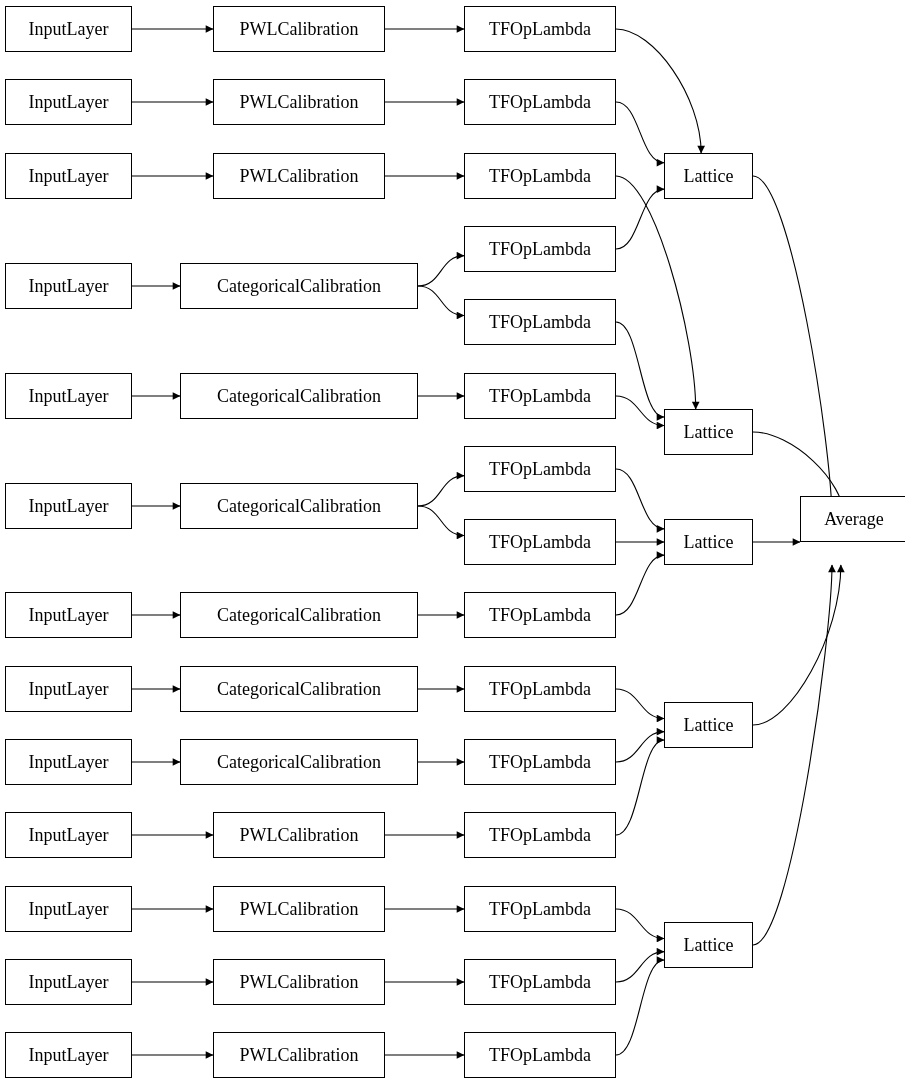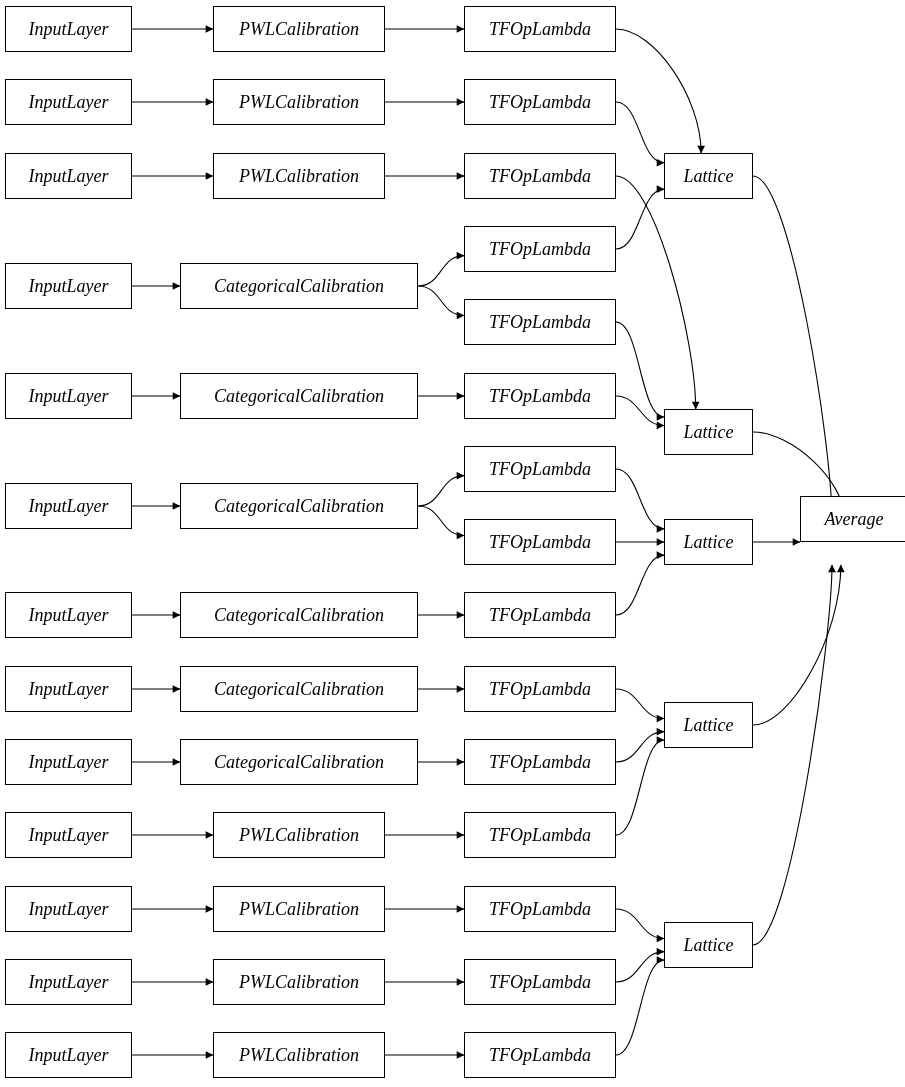--- a/index.html
+++ b/index.html
@@ -6,21 +6,20 @@
     margin: 0;
     padding: 0;
     background: #ffffff;
   }
   .canvas {
     position: relative;
     width: 905px;
     height: 1087px;
     background: var(--bg-color, #ffffff);
     overflow: hidden;
-    font-style: italic;
   }
   #edges {
     position: absolute;
     left: 0;
     top: 0;
     width: 905px;
     height: 1087px;
   }
   .edge {
     fill: none;

